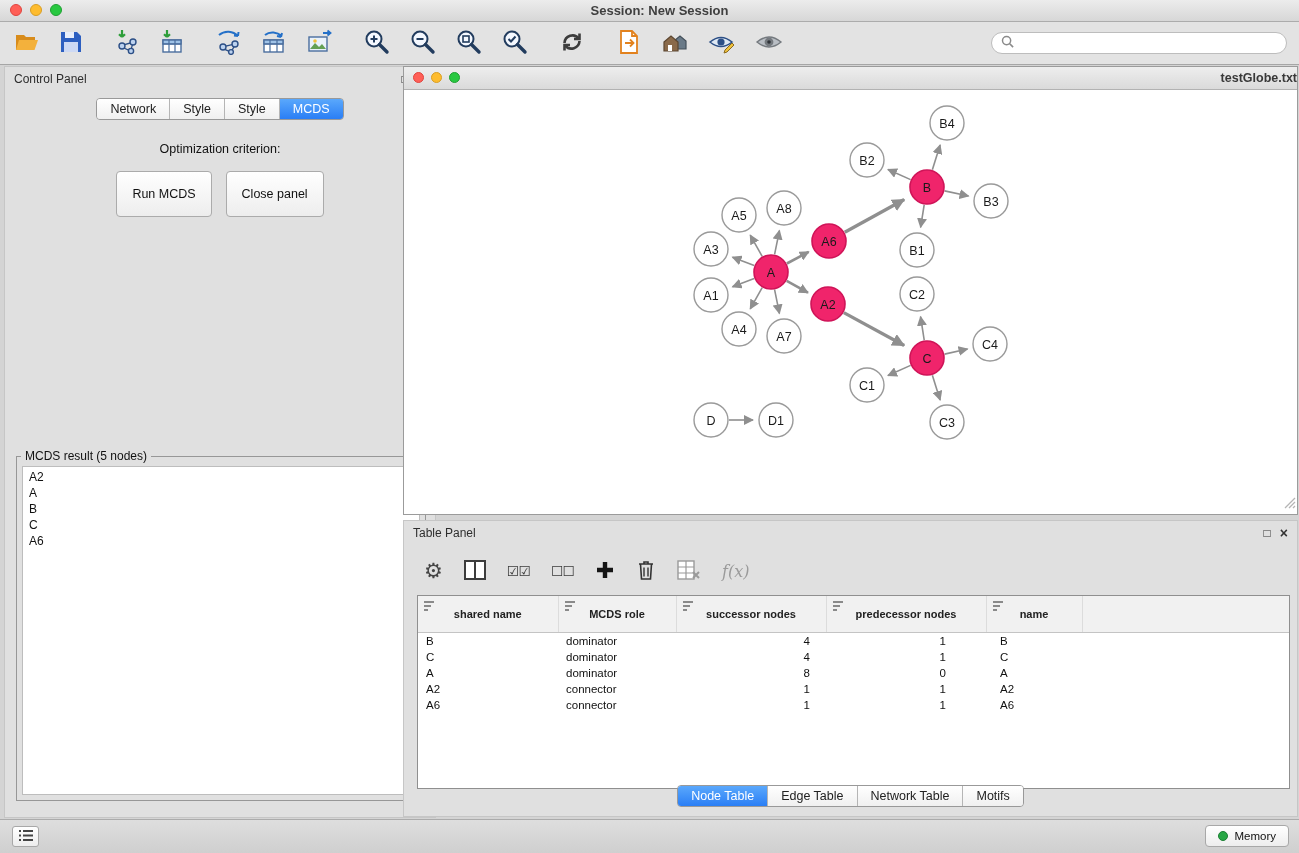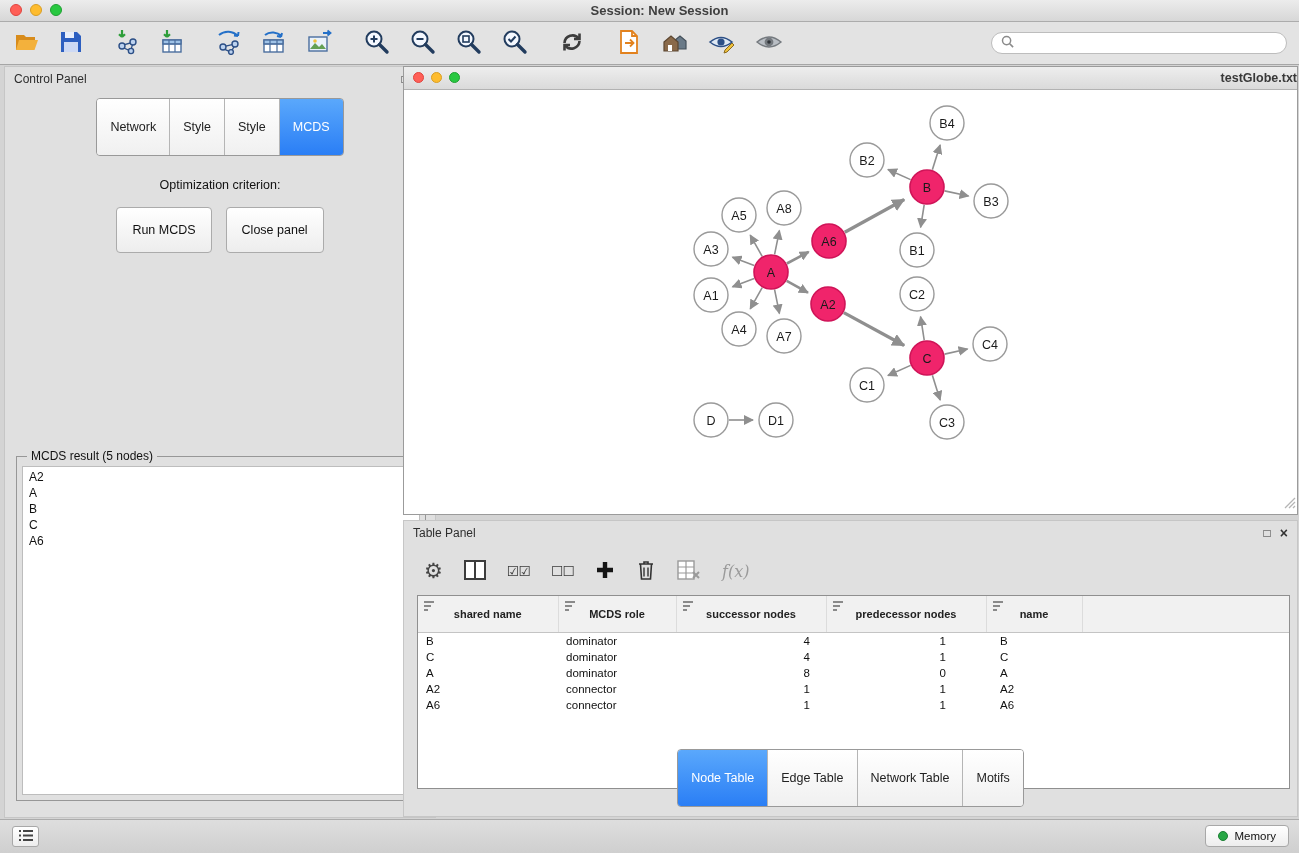--- a/index.html
+++ b/index.html
@@ -28,38 +28,38 @@
   
   .control-panel{position:absolute;left:4px;top:66px;width:432px;height:752px;background:#e0e0e0;
     border:1px solid #c6c6c6;box-sizing:border-box;}
   .panel-head{height:24px;display:flex;align-items:center;padding:0 9px;font-size:12px;color:#2d2d2d;}
   .panel-head .wc-group{margin-left:auto;display:flex;gap:9px;align-items:center;}
   .wc{font-size:12px;color:#333;cursor:pointer;line-height:12px;}
   .wc.x{font-weight:bold;font-size:14px;}
 
   .seg-tabs{display:flex;justify-content:center;margin-top:7px;}
   .seg-group{display:inline-flex;border:1px solid #999;border-radius:4px;overflow:hidden;}
-  .seg-tab{padding:21px 13px;font-size:12.5px;color:#222;border-right:1px solid #b5b5b5;
+  .seg-tab{padding:3px 13px;font-size:12.5px;color:#222;border-right:1px solid #b5b5b5;
     background:linear-gradient(#ffffff,#f0f0f0);cursor:pointer;white-space:nowrap;}
   .seg-tab:last-child{border-right:none;}
   .seg-tab.active{background:linear-gradient(#5aa8fc,#2a7ef5);color:#fff;}
 
   .opt-label{text-align:center;font-size:12.5px;margin-top:22px;color:#111;}
   .select{margin:9px auto 0;width:314px;height:22px;background:#fff;border:1px solid #ababab;border-radius:3px;
     position:relative;display:flex;align-items:center;font-size:12px;padding-left:8px;box-sizing:border-box;color:#111;cursor:pointer;}
   .select .stepper{position:absolute;right:0;top:-1px;bottom:-1px;width:19px;
     background:linear-gradient(#6cb0fc,#2c7ff0);border-radius:0 3px 3px 0;
     display:flex;flex-direction:column;align-items:center;justify-content:center;color:#fff;}
   .stepper span{font-size:6.5px;line-height:5.5px;}
   .btn-row{display:flex;justify-content:center;gap:14px;margin-top:15px;}
   .mac-btn{background:linear-gradient(#ffffff,#ededed);border:1px solid #ababab;border-radius:4px;
     font-size:12.5px;padding:15px 15px;color:#111;cursor:pointer;font-family:inherit;}
 
   .result-box{position:absolute;left:11px;right:9px;top:389px;bottom:16px;border:1px solid #979797;}
-  .result-legend{position:absolute;top:-8px;left:10px;background:#e0e0e0;padding:0 4px;font-size:12px;color:#111;}
+  .result-legend{position:absolute;top:-8px;left:4px;background:#e0e0e0;padding:0 4px;font-size:12px;color:#111;}
   .result-list{position:absolute;left:5px;right:5px;top:9px;bottom:5px;background:#fff;border:1px solid #bdbdbd;
     overflow:auto;padding:2px 0;}
   .result-item{font-size:12px;padding:1px 6px;color:#111;cursor:default;}
 
   
   .network-window{position:absolute;left:403px;top:66px;width:895px;height:449px;background:#fff;
     border:1px solid #9b9b9b;box-sizing:border-box;}
   .nw-titlebar{height:22px;background:linear-gradient(#eeeeee,#dadada);border-bottom:1px solid #b2b2b2;position:relative;}
   .nw-titlebar .title{text-align:right;font-size:12.5px;font-weight:bold;color:#383838;line-height:22px;}
   .nw-lights{position:absolute;left:9px;top:5px;display:flex;gap:7px;}

